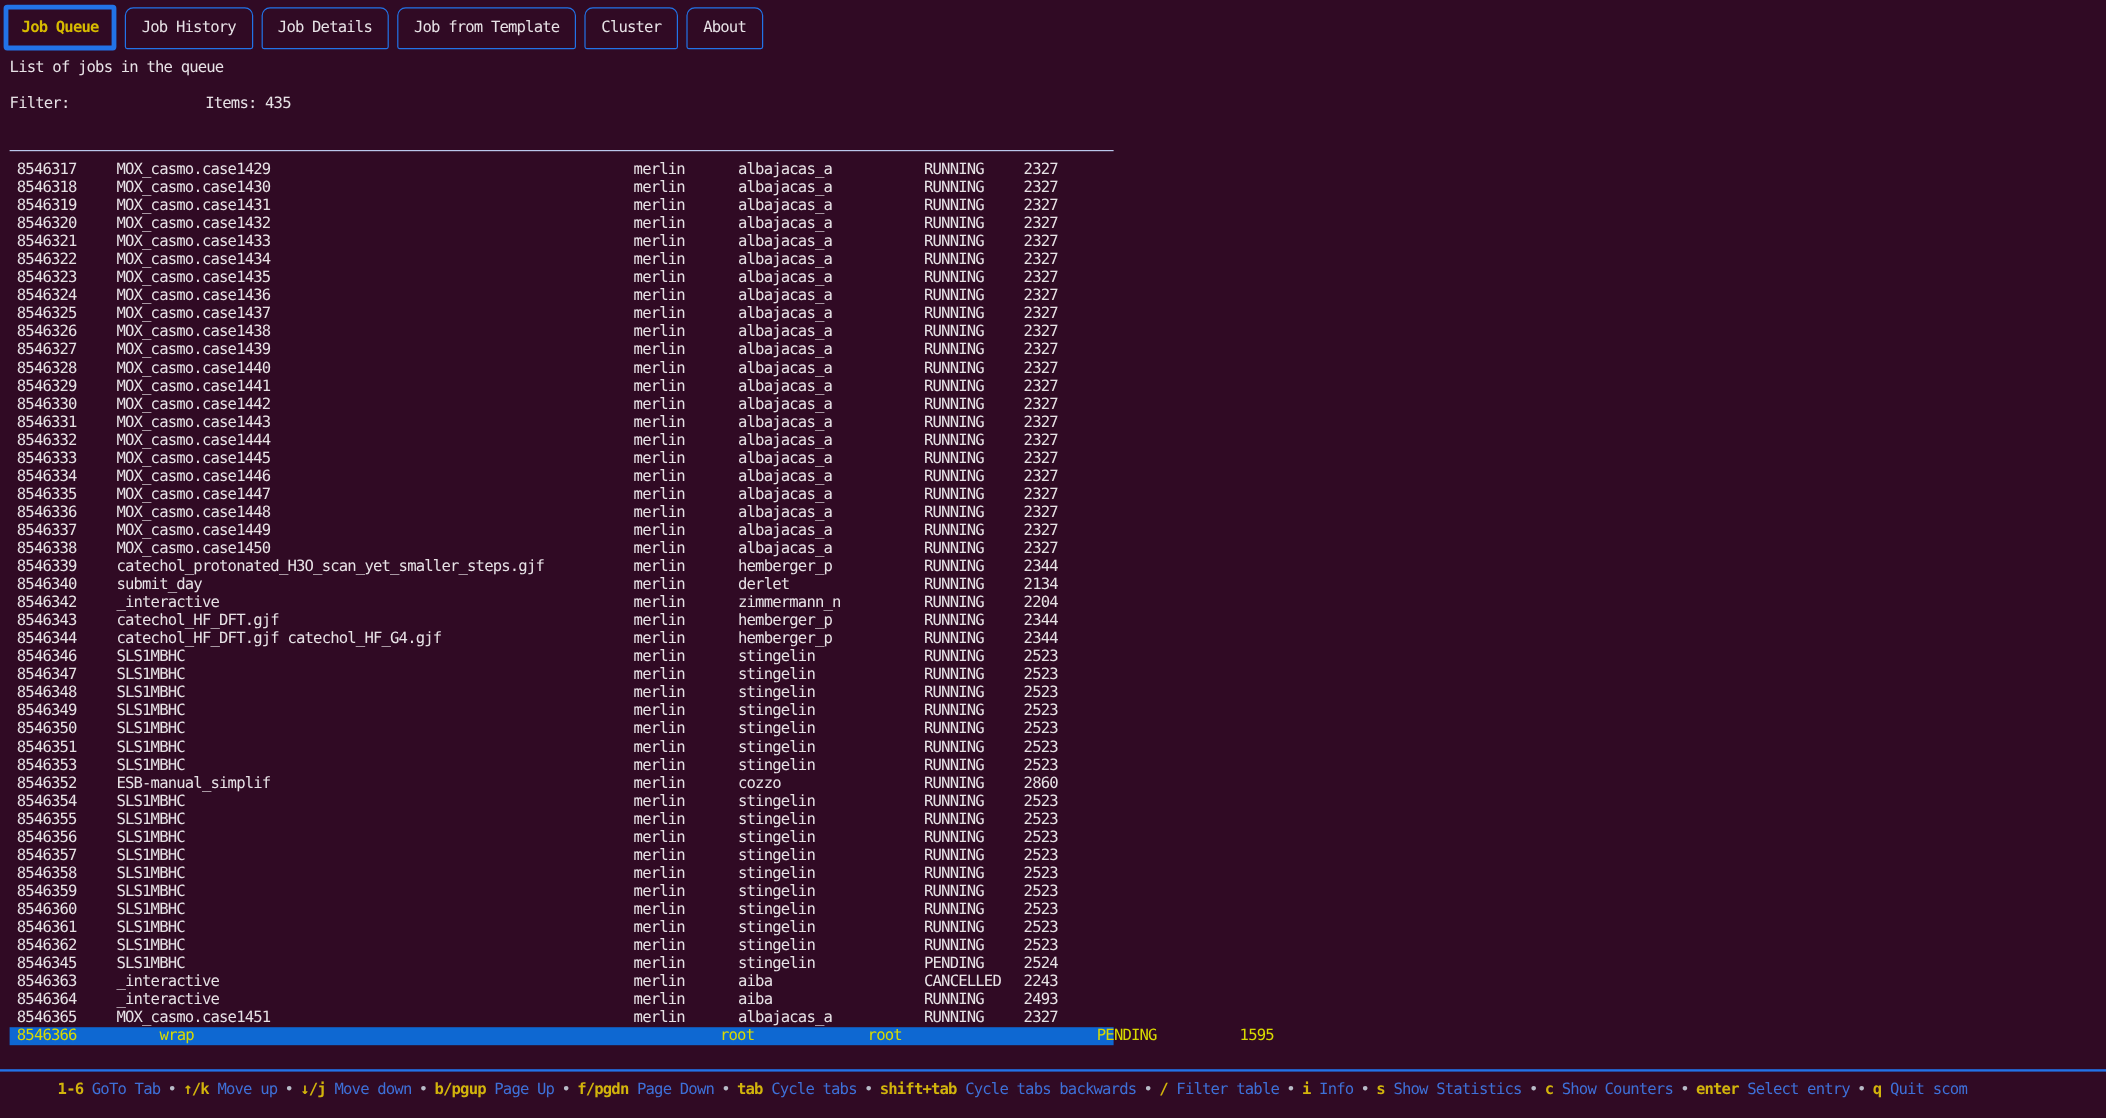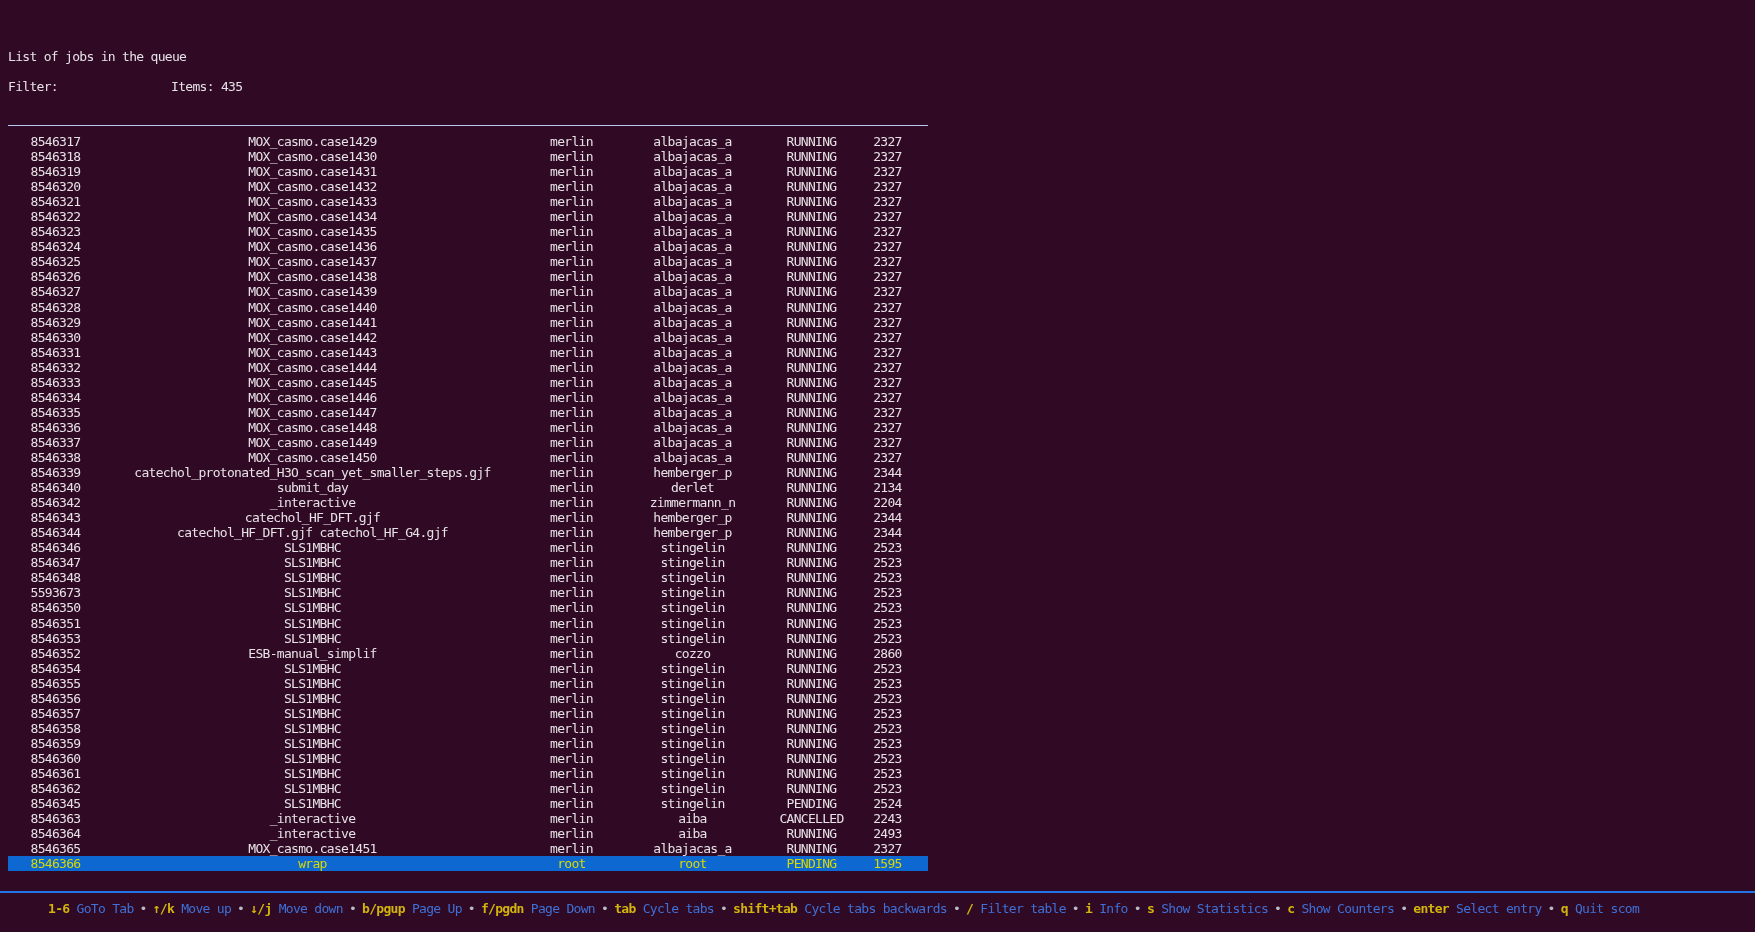--- a/index.html
+++ b/index.html
@@ -23,35 +23,43 @@
   #filter-input{left:72px;top:79px;width:64px;height:15px;background:transparent;border:none;outline:none;
        color:var(--text,#e7e2e6);font:inherit;letter-spacing:inherit;padding:0;}
   #items-text{left:145px;top:79px;margin-left:26px;}
   
   .gridrow{display:grid;grid-template-columns:83px 431px 87px 155px 83px 69px;
        padding-left:6px;box-sizing:border-box;white-space:nowrap;}
   #table-header{position:absolute;left:8px;top:105px;width:920px;}
   #header-line{position:absolute;left:8px;top:125px;width:920px;height:1px;
        background:var(--header-line,#bac7ec);}
   #rows{position:absolute;left:8px;top:134px;width:920px;}
-  .row{height:15.05px;line-height:15.05px;text-align:center;}
+  .row{height:15.05px;line-height:15.05px;}
   .row .cell{overflow:visible;}
-  .row.selected{background:var(--selected-bg,#0e68d2);color:var(--selected-text,#d9da00);}
+  .row.selected{background:var(--selected-bg,#0e68d2);color:var(--selected-text,#d9da00);gap:36px;}
   
   #help-line{position:absolute;left:0;top:891px;width:1755px;height:2px;background:var(--accent,#2273e8);}
   #helpbar{position:absolute;left:6px;top:901px;width:1744px;white-space:nowrap;overflow:hidden;margin-left:42px;}
   .hk{color:var(--help-key,#d2b40c);font-weight:bold;}
   .hd{color:var(--help-desc,#3e70d8);}
   .hb{color:var(--bullet,#b8bcc8);padding:0 6px;}
 </style>
 </head>
 <body>
 
 <div id="screen" style="--bg: #300a24; --accent: #2273e8; --text: #e7e2e6; --yellow: #d7bb00; --selected-bg: #0e68d2; --selected-text: #d9da00; --help-key: #d2b40c; --help-desc: #3e70d8; --bullet: #b8bcc8; --header-line: #bac7ec;">
 
+  <div id="tabbar">
+      <div class="tab active">Job Queue</div>
+      <div class="tab">Job History</div>
+      <div class="tab">Job Details</div>
+      <div class="tab">Job from Template</div>
+      <div class="tab">Cluster</div>
+      <div class="tab">About</div>
+    </div>
 
   <div id="subtitle" class="absline">List of jobs in the queue</div>
 
   <div id="filter-label" class="absline">Filter:</div>
   <input id="filter-input" class="absline" value="" style="">
   <div id="items-text" class="absline">Items: 435</div>
 
   <div id="header-line"></div>
 
   <div id="rows">
@@ -289,21 +297,21 @@
       </div>
       <div class="gridrow row">
         <span class="cell">8546348</span>
         <span class="cell">SLS1MBHC</span>
         <span class="cell">merlin</span>
         <span class="cell">stingelin</span>
         <span class="cell">RUNNING</span>
         <span class="cell">2523</span>
       </div>
       <div class="gridrow row">
-        <span class="cell">5593673</span>
+        <span class="cell">8546349</span>
         <span class="cell">SLS1MBHC</span>
         <span class="cell">merlin</span>
         <span class="cell">stingelin</span>
         <span class="cell">RUNNING</span>
         <span class="cell">2523</span>
       </div>
       <div class="gridrow row">
         <span class="cell">8546350</span>
         <span class="cell">SLS1MBHC</span>
         <span class="cell">merlin</span>

